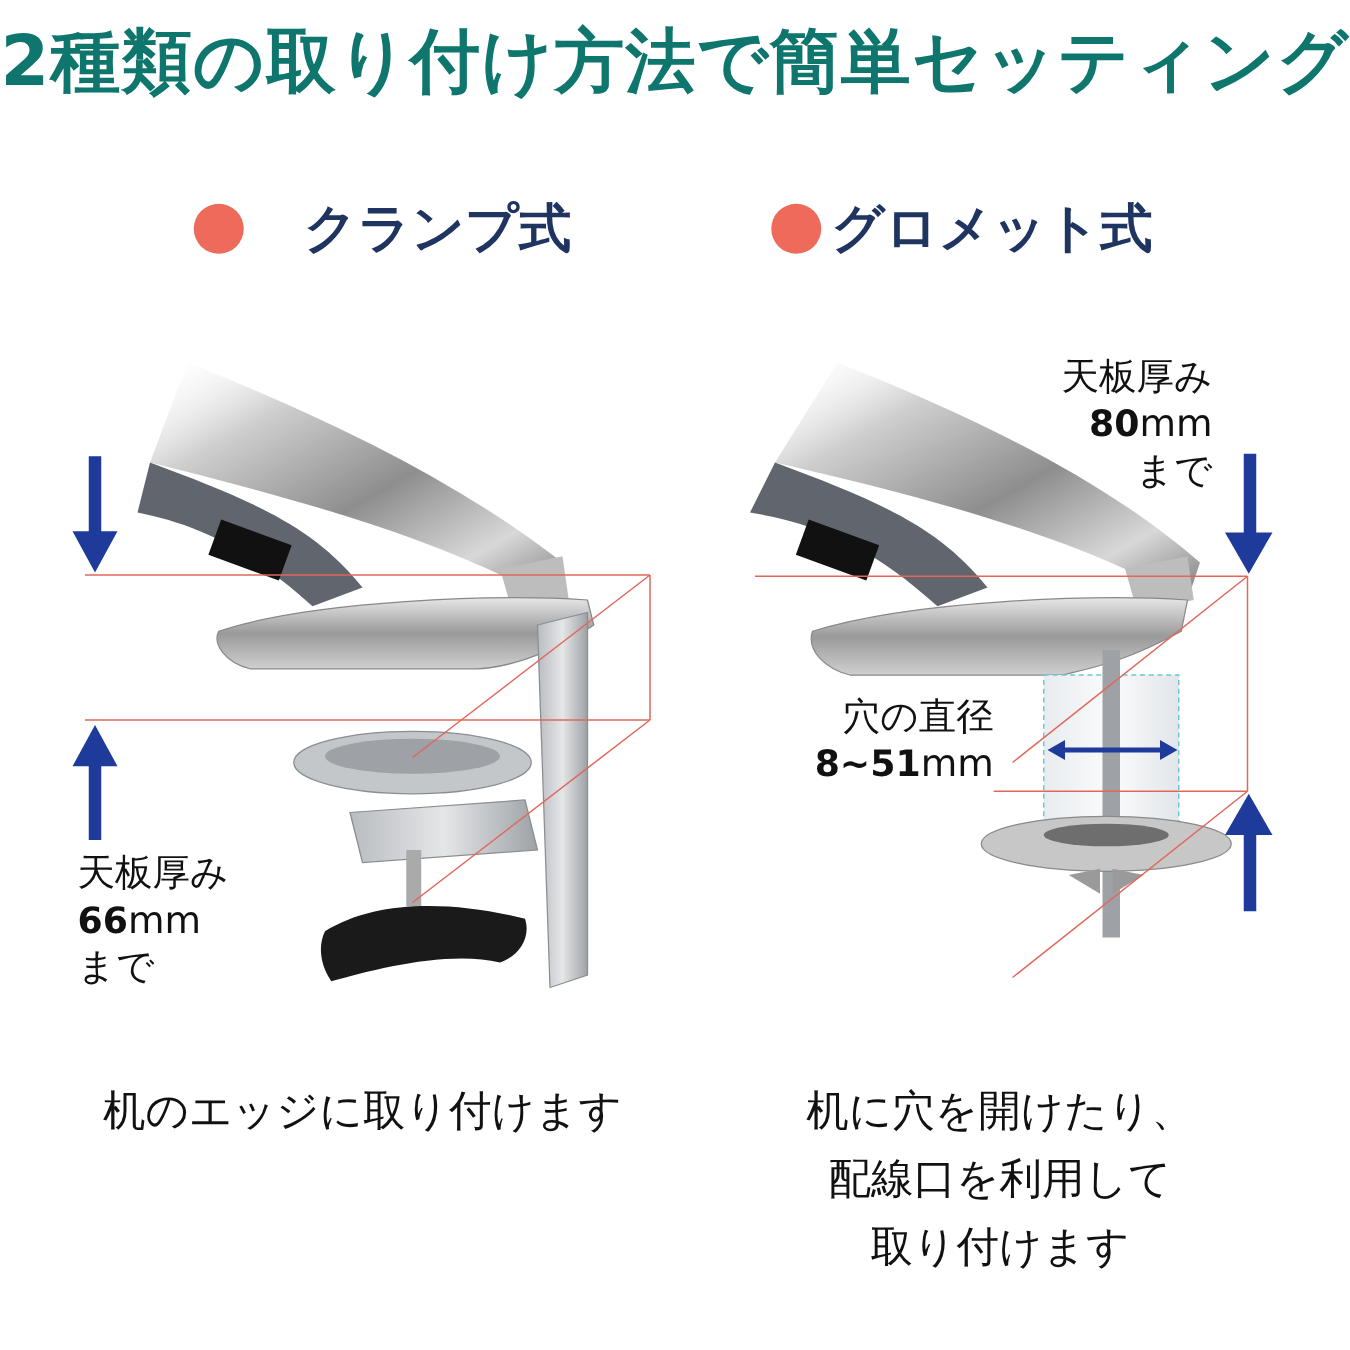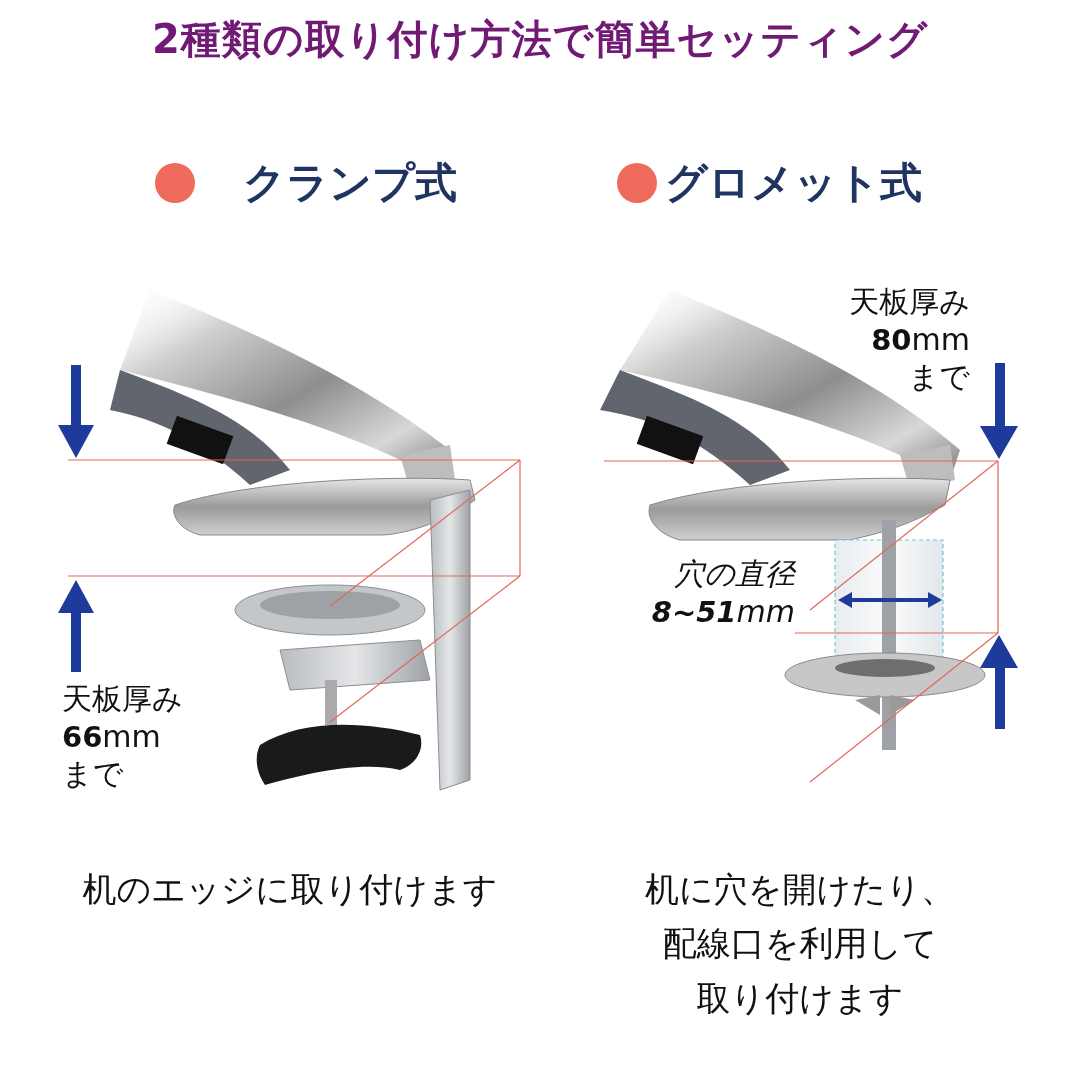--- a/index.html
+++ b/index.html
@@ -1,19 +1,19 @@
 <!DOCTYPE html>
 <html><head>
 <meta charset="utf-8">
 <style>
   html, body { margin:0; padding:0; background:#ffffff; }
   body { width:1080px; height:1080px; position:relative; overflow:hidden;
          font-family:"DejaVu Sans","Liberation Sans",sans-serif; color:#111; }
   .title { position:absolute; left:0; top:12px; width:1080px; text-align:center;
-           font-size:40px; font-weight:bold; color:#701a75; letter-spacing:1px; }
+           font-size:56px; font-weight:bold; color:#0f766e; letter-spacing:1px; }
   .section-head { position:absolute; top:155px; font-size:42px; font-weight:bold; color:#1f3461;
                   display:flex; align-items:center; }
   .dot { width:40px; height:40px; border-radius:50%; background:#ee6a5a; margin-right:8px; display:inline-block; }
   .label { position:absolute; color:#111; font-size:30px; line-height:1.25; }
   .big { font-size:29px; font-weight:bold; }
   .unit { font-size:30px; font-weight:normal; }
   .caption { position:absolute; font-size:34px; color:#111; text-align:center; line-height:1.6; }
   svg.illus { position:absolute; left:0; top:0; }
 </style>
 </head>
@@ -137,21 +137,21 @@
   <div><span class="big">66</span><span class="unit">mm</span></div>
   <div>まで</div>
 </div>
 
 <div class="label" style="left:822px; top:283px; text-align:right; width:148px;">
   <div>天板厚み</div>
   <div><span class="big">80</span><span class="unit">mm</span></div>
   <div>まで</div>
 </div>
 
-<div class="label" style="left:605px; top:555px; text-align:right; width:190px;font-style:italic;">
+<div class="label" style="left:605px; top:555px; text-align:right; width:190px;">
   <div>穴の直径</div>
   <div><span class="big">8~51</span><span class="unit">mm</span></div>
 </div>
 
 <div class="caption" style="left:40px; top:862px; width:500px;">机のエッジに取り付けます</div>
 <div class="caption" style="left:560px; top:862px; width:480px;">
   <div>机に穴を開けたり、</div>
   <div>配線口を利用して</div>
   <div>取り付けます</div>
 </div>

